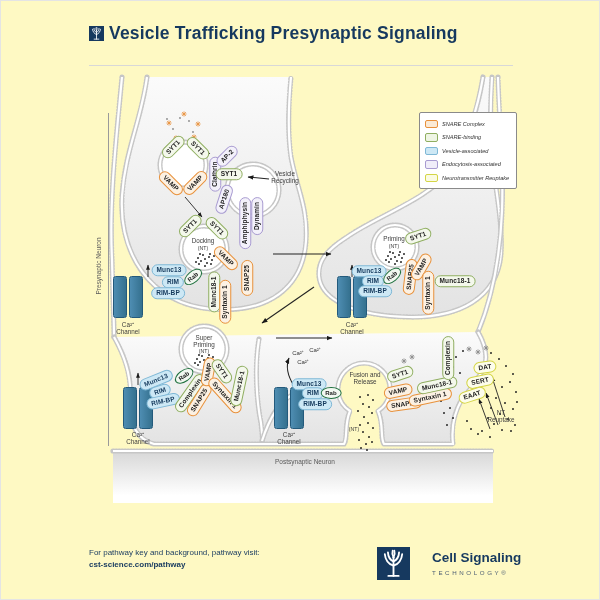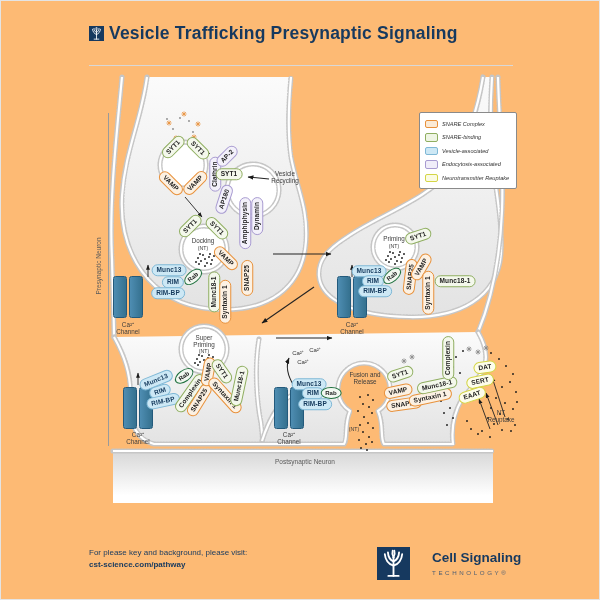--- a/index.html
+++ b/index.html
@@ -1,16 +1,16 @@
 <!DOCTYPE html>
 <html><head>
 <meta charset="utf-8">
 <style>
   html,body{margin:0;padding:0;background:#fff;}
-  .page{position:relative;width:600px;height:600px;background:#fdba74;border:1px solid #e4e4e4;box-sizing:border-box;overflow:hidden;font-family:"Liberation Sans",sans-serif;}
+  .page{position:relative;width:600px;height:600px;background:#fef9c3;border:1px solid #e4e4e4;box-sizing:border-box;overflow:hidden;font-family:"Liberation Sans",sans-serif;}
   
   .hdr{position:absolute;left:88px;top:22px;display:flex;align-items:center;gap:5px;z-index:6;}
   .hdr .mark{width:15px;height:15px;display:block;}
   .title{font-size:17.5px;font-weight:bold;color:#16395F;letter-spacing:.2px;white-space:nowrap;}
   .rule{position:absolute;left:88px;top:64px;width:424px;height:1px;background:#d8d8d8;z-index:6;}
   
   .lay{position:absolute;left:0;top:0;z-index:1;}
   .memf{fill:url(#gb);}
   .mem{fill:none;stroke:#c6c6c6;stroke-width:5.2;stroke-dasharray:.9 2.05;stroke-linecap:round;}
   .mem2{fill:none;stroke:#ffffff;stroke-width:2.2;}
@@ -370,21 +370,21 @@
       <span class="lsw" style="background: rgb(240, 237, 249); border-color: rgb(168, 155, 209);"></span>
       <span class="llab">Endocytosis-associated</span>
     </div>
     <div class="lrow">
       <span class="lsw" style="background: rgb(251, 251, 227); border-color: rgb(212, 213, 70);"></span>
       <span class="llab">Neurotransmitter Reuptake</span>
     </div>
   </div>
 
   <div class="fnote">
-    <div>For please key and background, please visit:</div>
+    <div>For pathway key and background, pathway visit:</div>
     <b>cst-science.com/pathway</b>
   </div>
   <div class="brand">
     <svg class="sq">
         <use href="#tree"></use>
       </svg>
     <div>
       <div class="bname">Cell Signaling</div>
       <div class="bsub">TECHNOLOGY®</div>
     </div>

